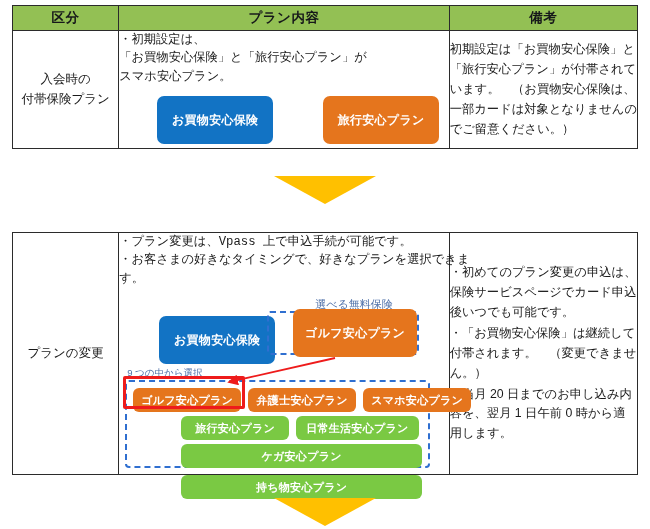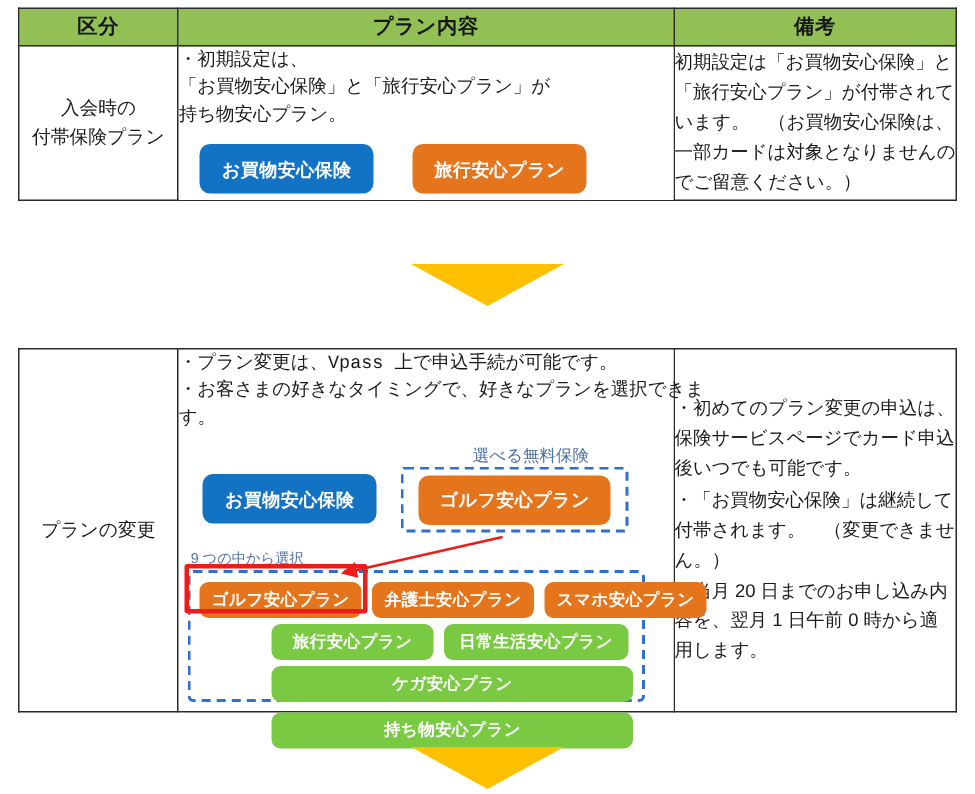--- a/index.html
+++ b/index.html
@@ -67,21 +67,20 @@
     color: #1a1a1a;
     position: relative;
   }
   .cell-bikou {
     text-align: left;
     padding: 7px 7px 7px 8px;
     font-size: 12.3px;
     line-height: 1.62;
     color: #1a1a1a;
     vertical-align: top;
-    border-radius: 26px;
   }
   .cell-bikou p { margin: 0; }
   .cell-bikou p + p { margin-top: 1px; }
 
   .plan-lines { margin: 0 0 6px 0; }
   .plan-lines div { white-space: nowrap; font-family: Liberation Mono, monospace; }
 
   
   .pill {
     display: inline-flex;
@@ -93,21 +92,21 @@
     font-size: 11.5px;
     letter-spacing: 0.3px;
     box-sizing: border-box;
     white-space: nowrap;
     user-select: none;
   }
   .pill-blue   { background: #1273c4; }
   .pill-orange { background: #e5751d; }
   .pill-green  { background: #7ac943; }
 
-  .pill-lg { height: 33px; padding: 0 14px; min-width: 116px; font-size: 12px; }
+  .pill-lg { height: 48px; padding: 0 14px; min-width: 116px; font-size: 12px; margin-left: 24px; }
   .pill-sm { height: 24px; padding: 0 10px; min-width: 108px; font-size: 11px; border-radius: 6px; }
 
   
   .btn-row-1 {
     display: flex;
     gap: 26px;
     margin: 10px 0 4px 14px;
   }
 
   
@@ -222,21 +221,21 @@
     </tr>
     <tr>
       <td class="cell-kbn">
         <div>入会時の</div>
         <div>付帯保険プラン</div>
       </td>
       <td class="cell-plan">
         <div class="plan-lines">
           <div>・初期設定は、</div>
           <div>「お買物安心保険」と「旅行安心プラン」が</div>
-          <div>持ち物安心プラン。</div>
+          <div>スマホ安心プラン。</div>
         </div>
         <div class="btn-row-1">
           <span class="pill pill-lg pill-blue">お買物安心保険</span>
           <span class="pill pill-lg pill-orange">旅行安心プラン</span>
         </div>
       </td>
       <td class="cell-bikou">
         <p>初期設定は「お買物安心保険」と「旅行安心プラン」が付帯されています。　（お買物安心保険は、一部カードは対象となりませんのでご留意ください。）</p>
       </td>
     </tr>

